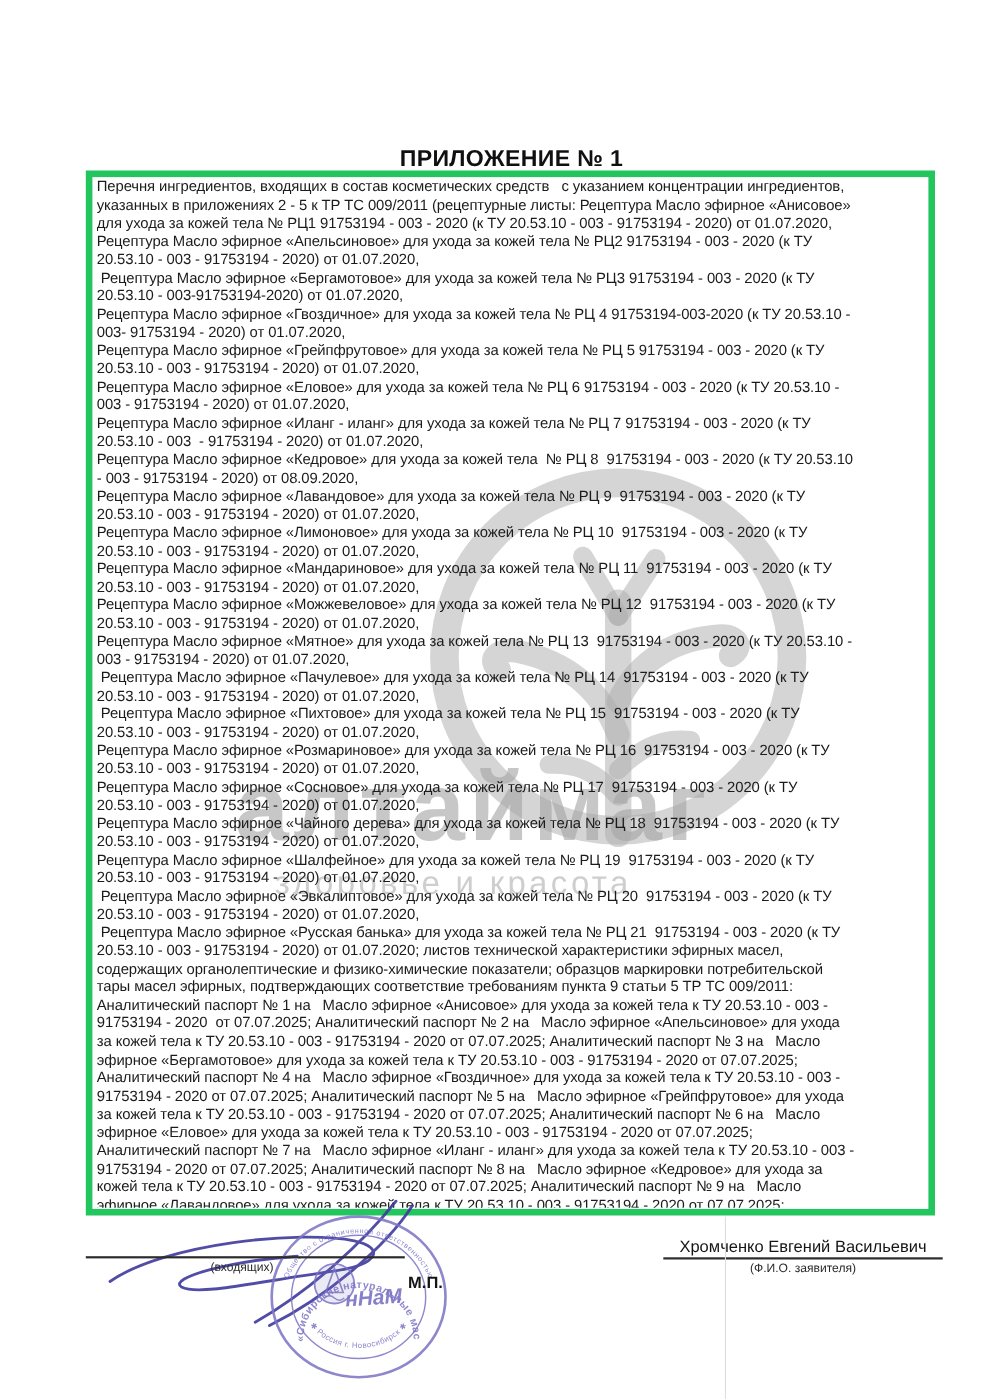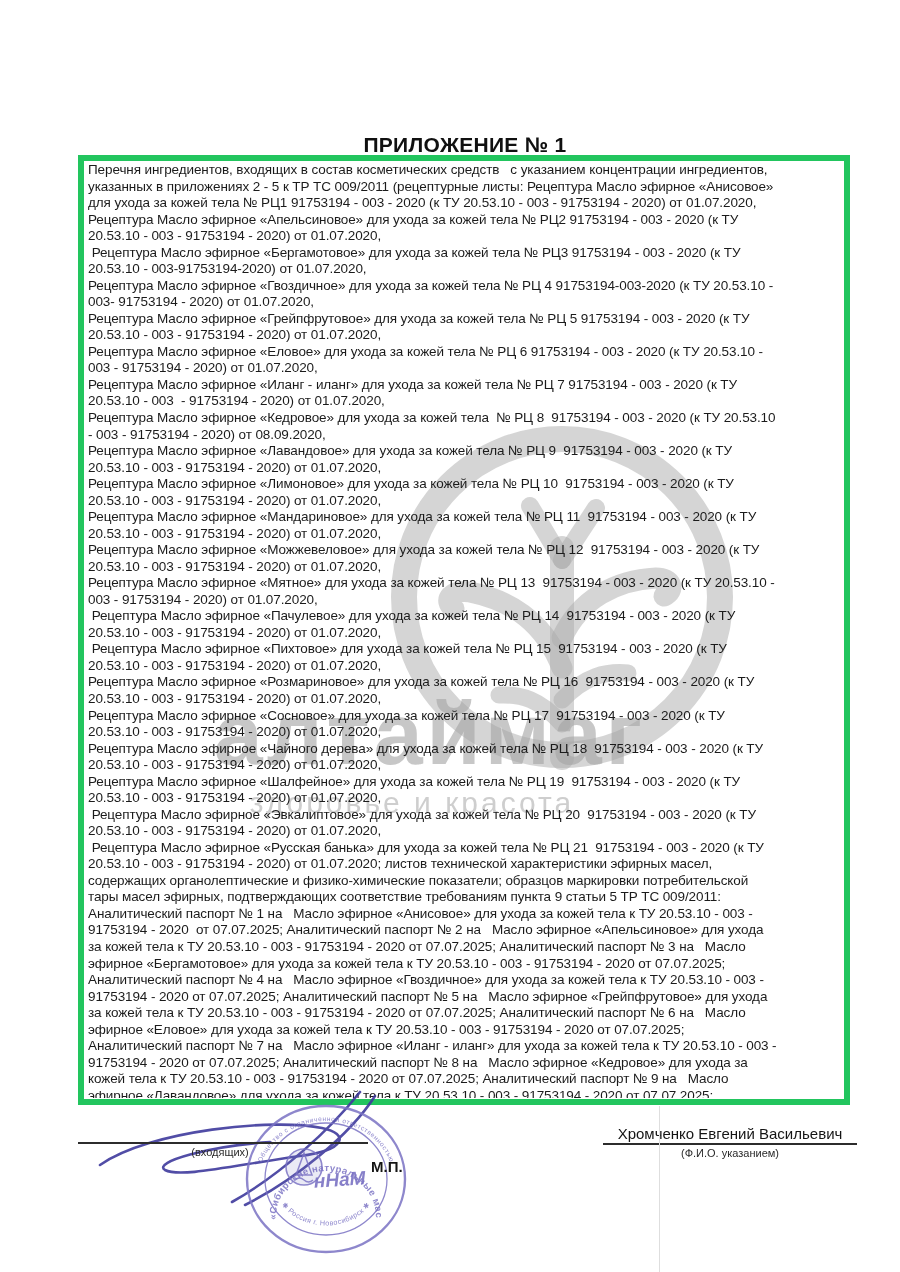--- a/index.html
+++ b/index.html
@@ -150,16 +150,16 @@
       <path d="M 55 79 q 4.5 -4 9 0 q 4.5 4 9 0" fill="none" stroke="#7b73c4" stroke-width="1.3" opacity="0.85"></path>
       <text x="100" y="85" font-size="19" font-weight="bold" font-style="italic" fill="#7b73c4" opacity="0.9" text-anchor="middle" transform="rotate(-4 100 85)">нНаМ</text>
     </g>
   </svg>
 
   <div class="sig-line"></div>
   <div class="sig-cap">(входящих)</div>
   <div class="mp">М.П.</div>
   <div class="name">Хромченко Евгений Васильевич</div>
   <div class="name-line"></div>
-  <div class="name-cap">(Ф.И.О. указанием)</div>
+  <div class="name-cap">(Ф.И.О. заявителя)</div>
 
   <div class="fold"></div>
 </div>
 
 </body></html>

